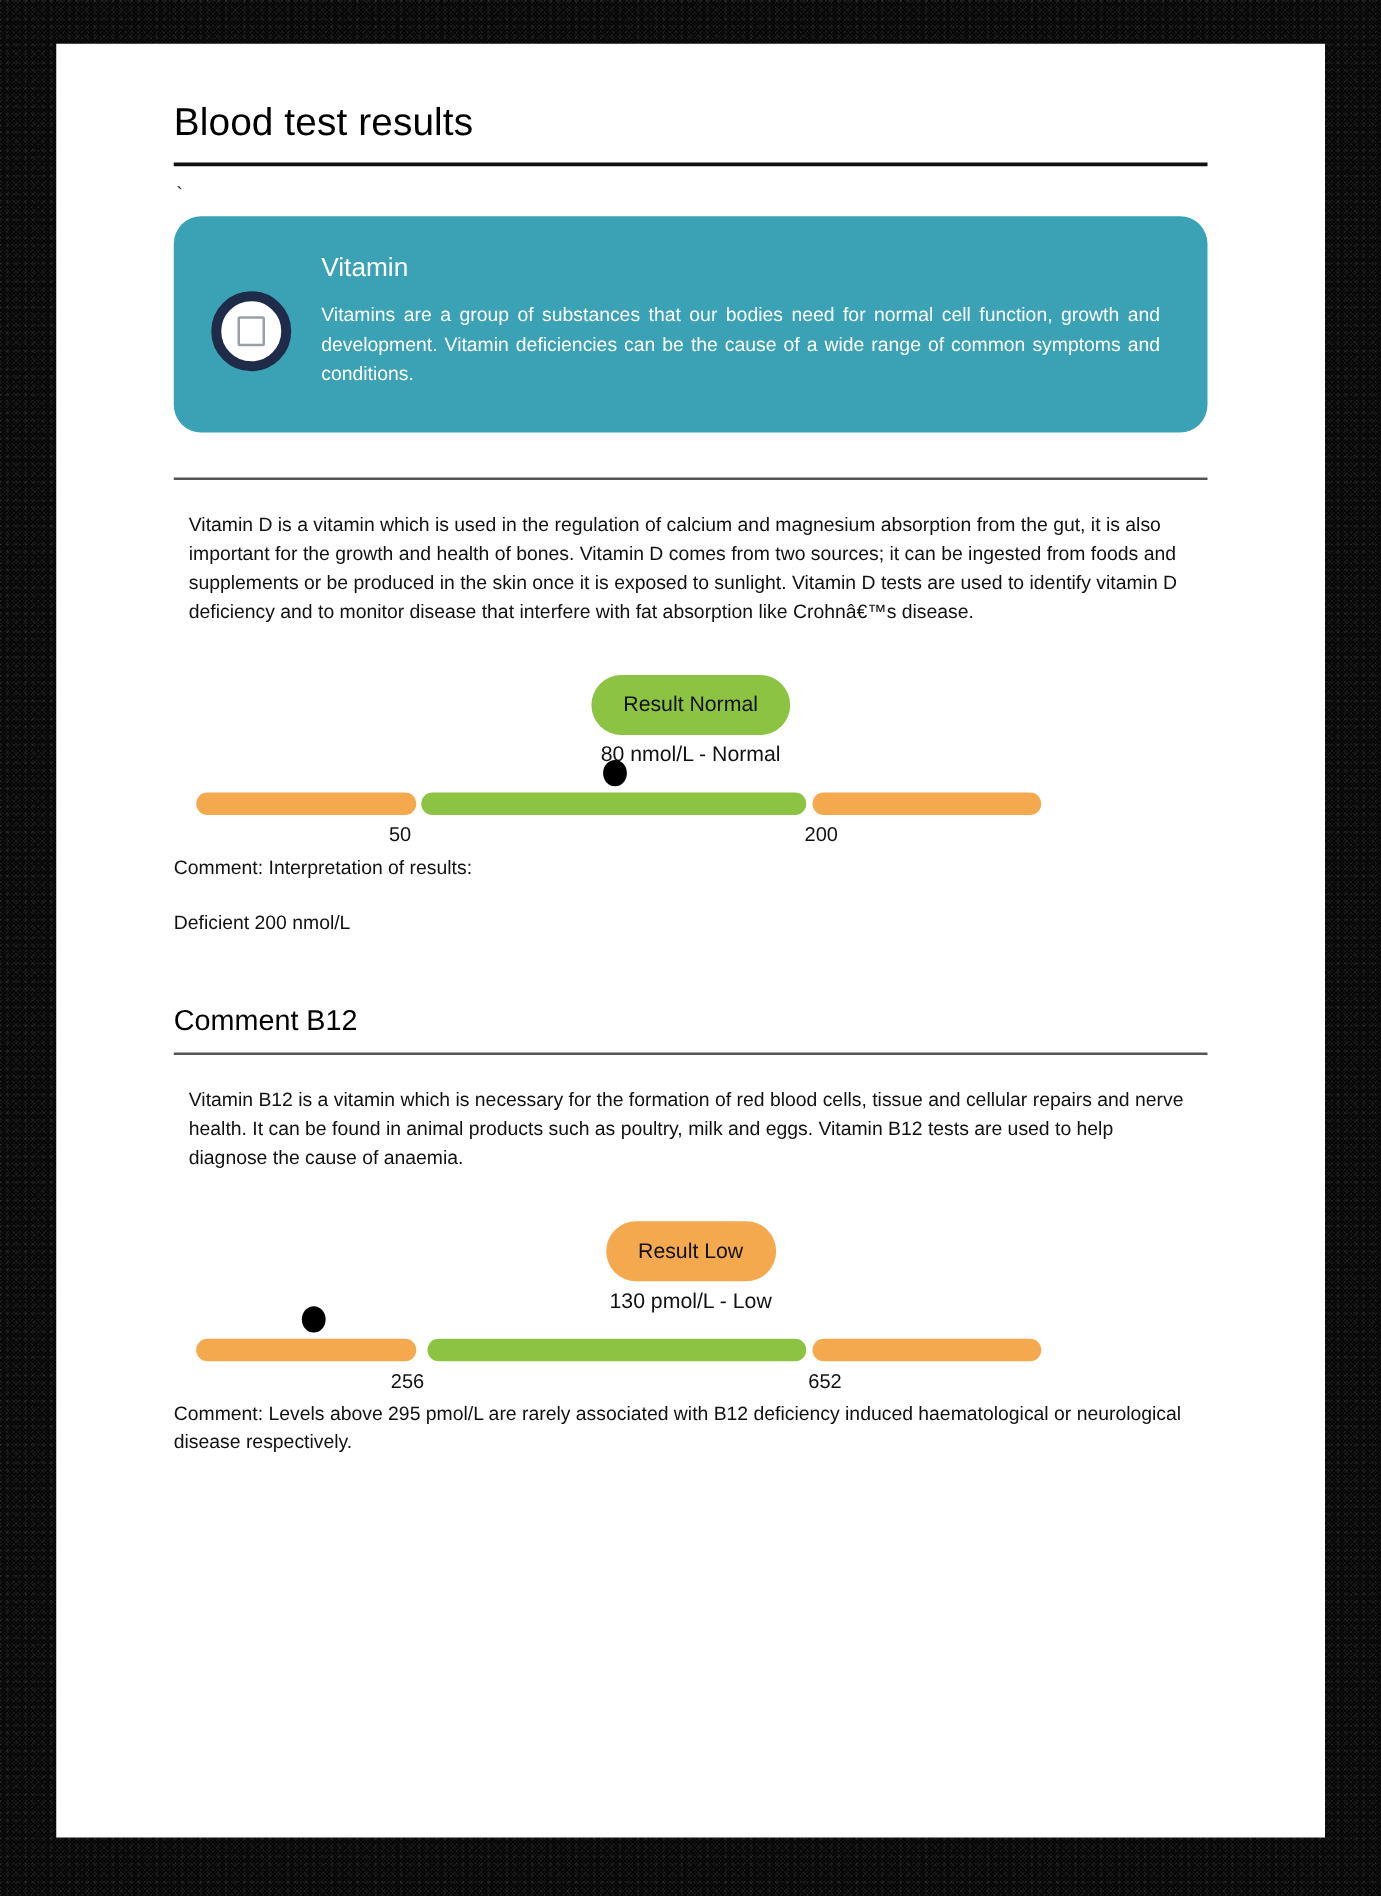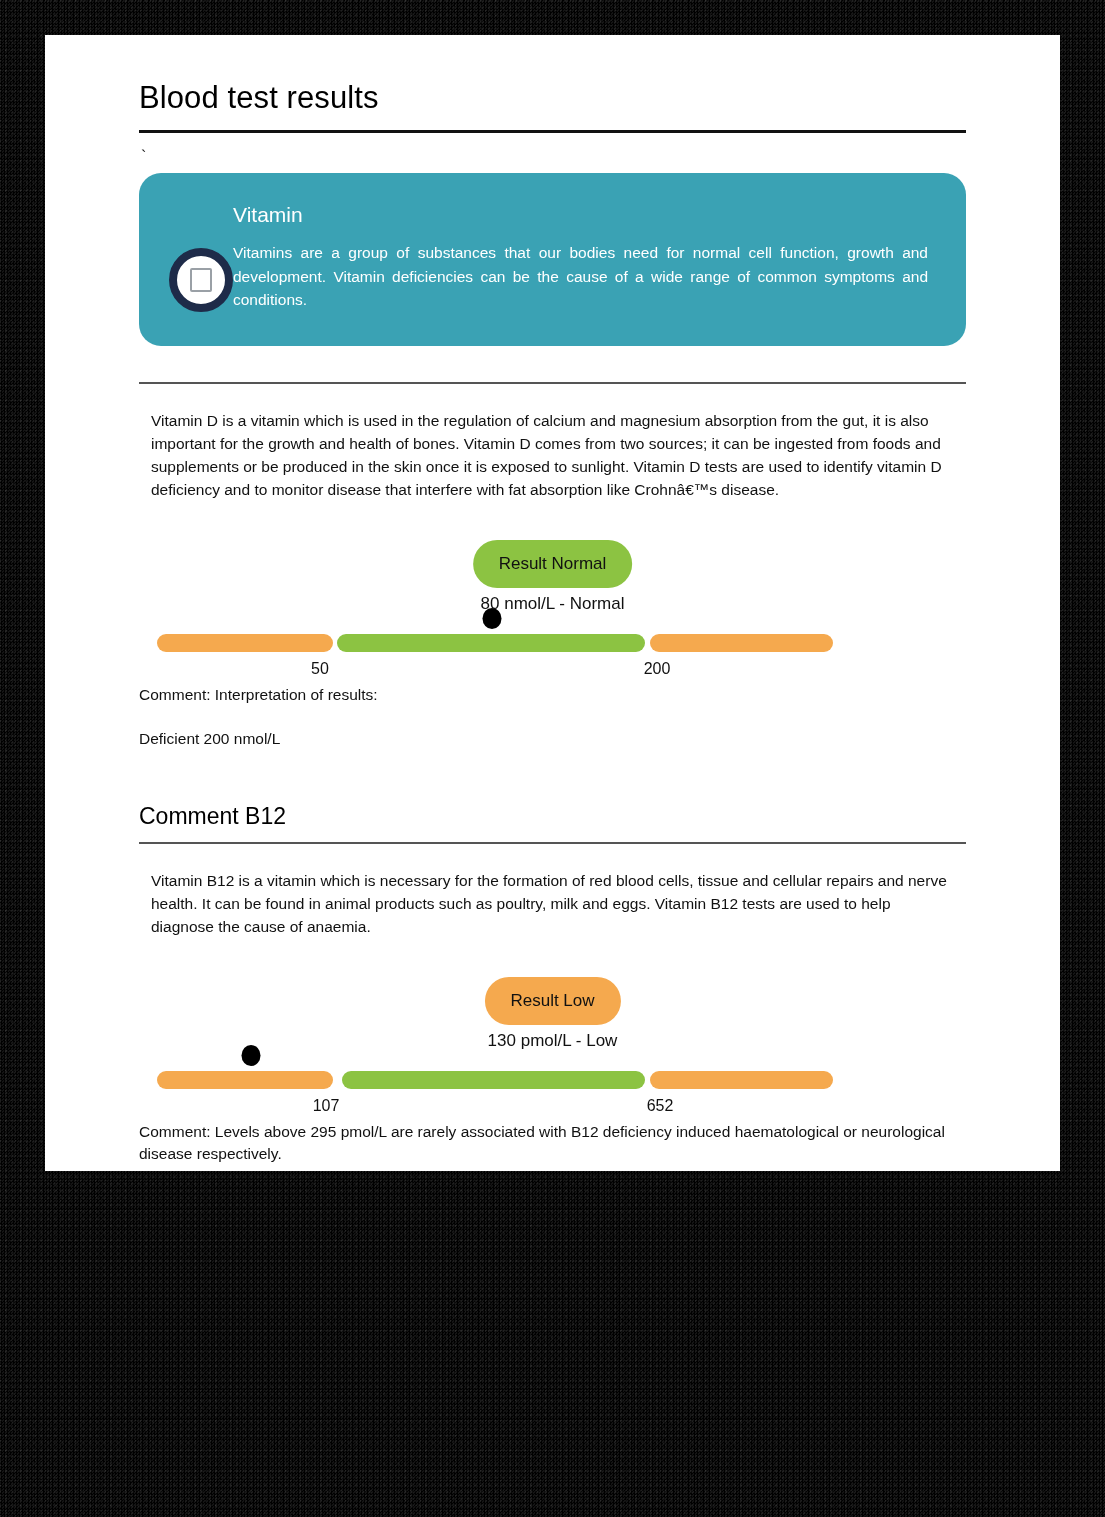--- a/index.html
+++ b/index.html
@@ -32,21 +32,21 @@
       radial-gradient(circle at 60% 70%, rgba(255,255,255,.10) 0 1px, transparent 2px) 2px 3px/7px 7px;
     opacity: .55;
     pointer-events: none;
   }
 
   #page {
     position: absolute;
     left: 45px;
     top: 35px;
     width: 1015px;
-    height: 1136px;
+    height: 1435px;
     background: #ffffff;
   }
 
   .content {
     position: absolute;
     left: 94px;
     top: 45px;
     width: 827px;
   }
 
@@ -69,21 +69,22 @@
     margin: 16px 0 10px 2px;
     height: 14px;
   }
 
   
   .callout {
     background: #3aa2b4;
     border-radius: 22px;
     padding: 26px 38px 34px 30px;
     display: flex;
-    align-items: flex-end;
+    align-items: center;
+    gap: 24px;
     color: #ffffff;
     min-height: 122px;
     box-sizing: border-box;
   }
   .callout-icon {
     flex: 0 0 auto;
     width: 64px;
     height: 64px;
     margin-top: 18px;
     border-radius: 50%;
@@ -265,21 +266,21 @@
       <p class="section-text">Vitamin B12 is a vitamin which is necessary for the formation of red blood cells, tissue and cellular repairs and nerve health. It can be found in animal products such as poultry, milk and eggs. Vitamin B12 tests are used to help diagnose the cause of anaemia.</p>
 
       <div class="gauge">
         <div class="result-pill low">Result Low</div>
         <div class="value-label">130 pmol/L - Low</div>
         <div class="bar-wrap">
           <div class="seg low" style="left:18px;  width:176px;"></div>
           <div class="seg mid" style="left:203px; width:303px;"></div>
           <div class="seg high" style="left:511px; width:183px;"></div>
           <div class="marker" style="left:112px;"></div>
-          <div class="tick-label" style="left:187px;">107</div>
+          <div class="tick-label" style="left:187px;">256</div>
           <div class="tick-label" style="left:521px;">652</div>
         </div>
       </div>
 
       <p class="comment">
         <span>Comment:</span>
         <span>Levels above 295 pmol/L are rarely associated with B12 deficiency induced haematological or neurological disease respectively.</span>
       </p>
     </div>
 

